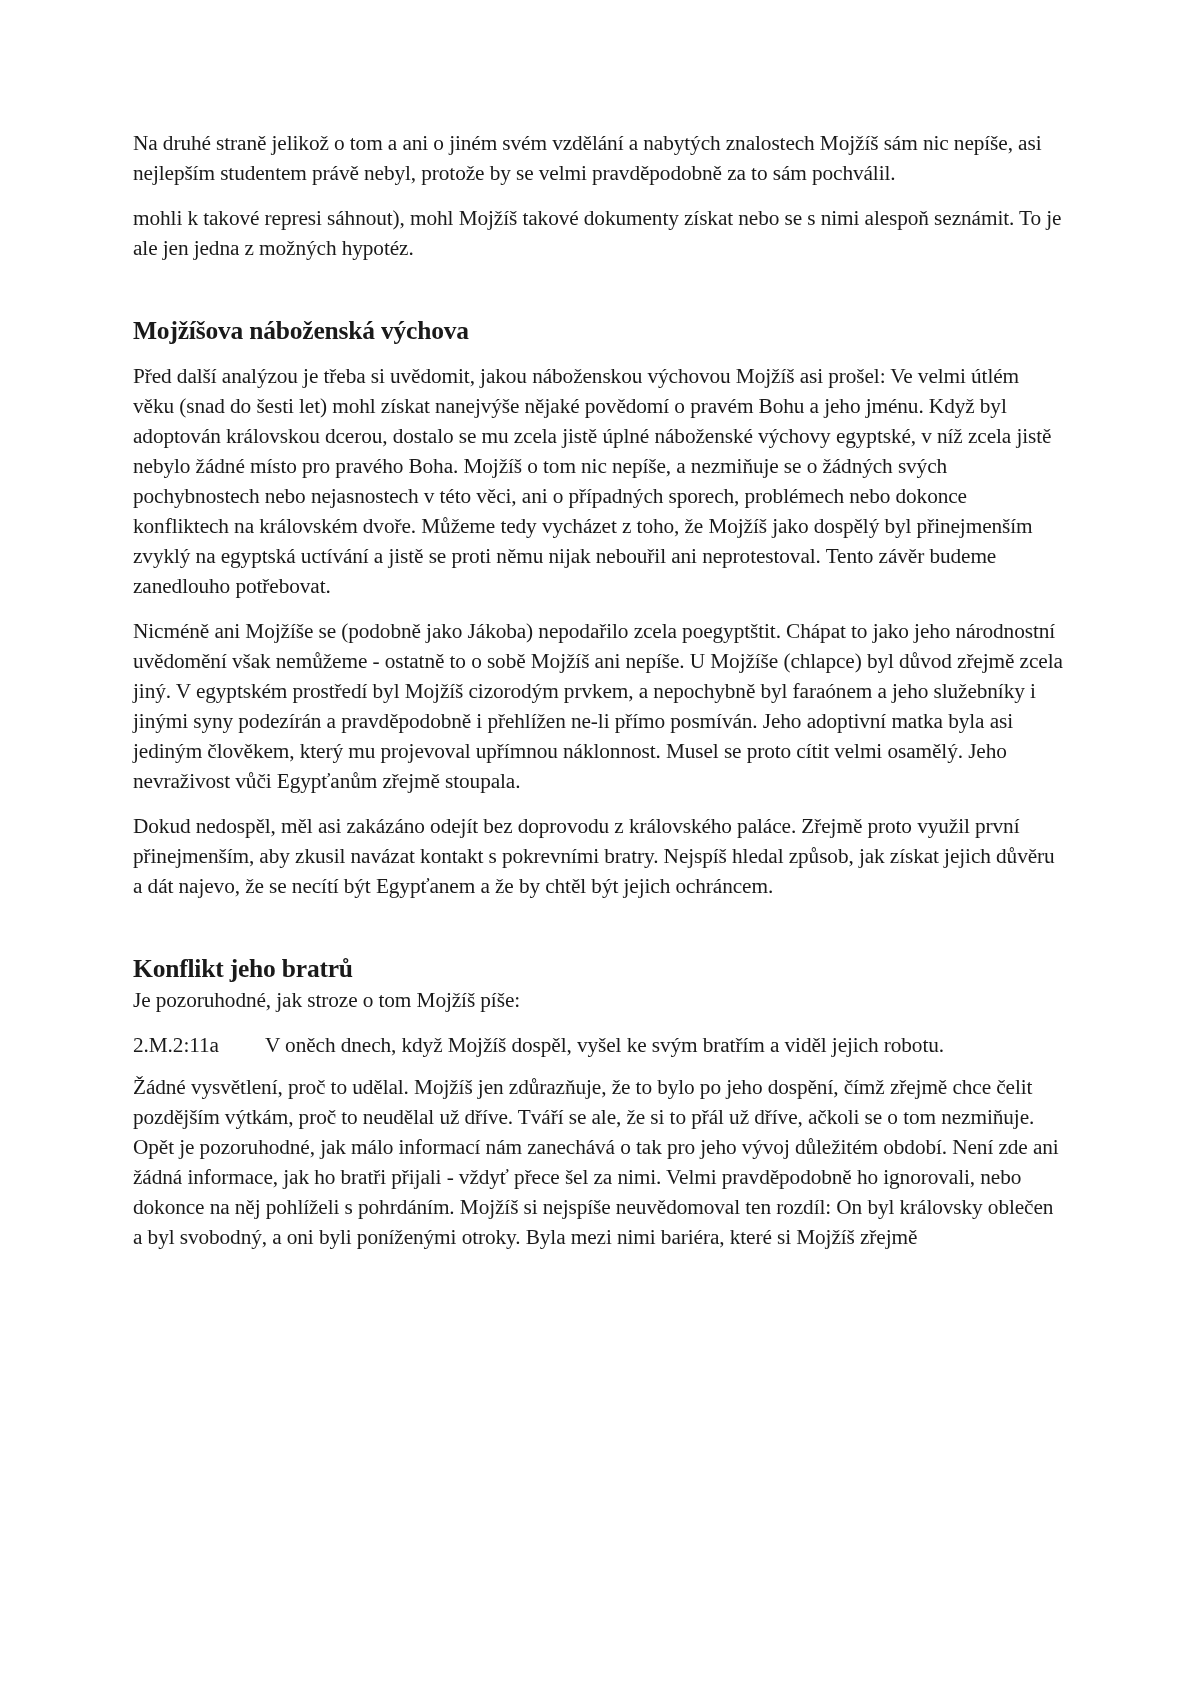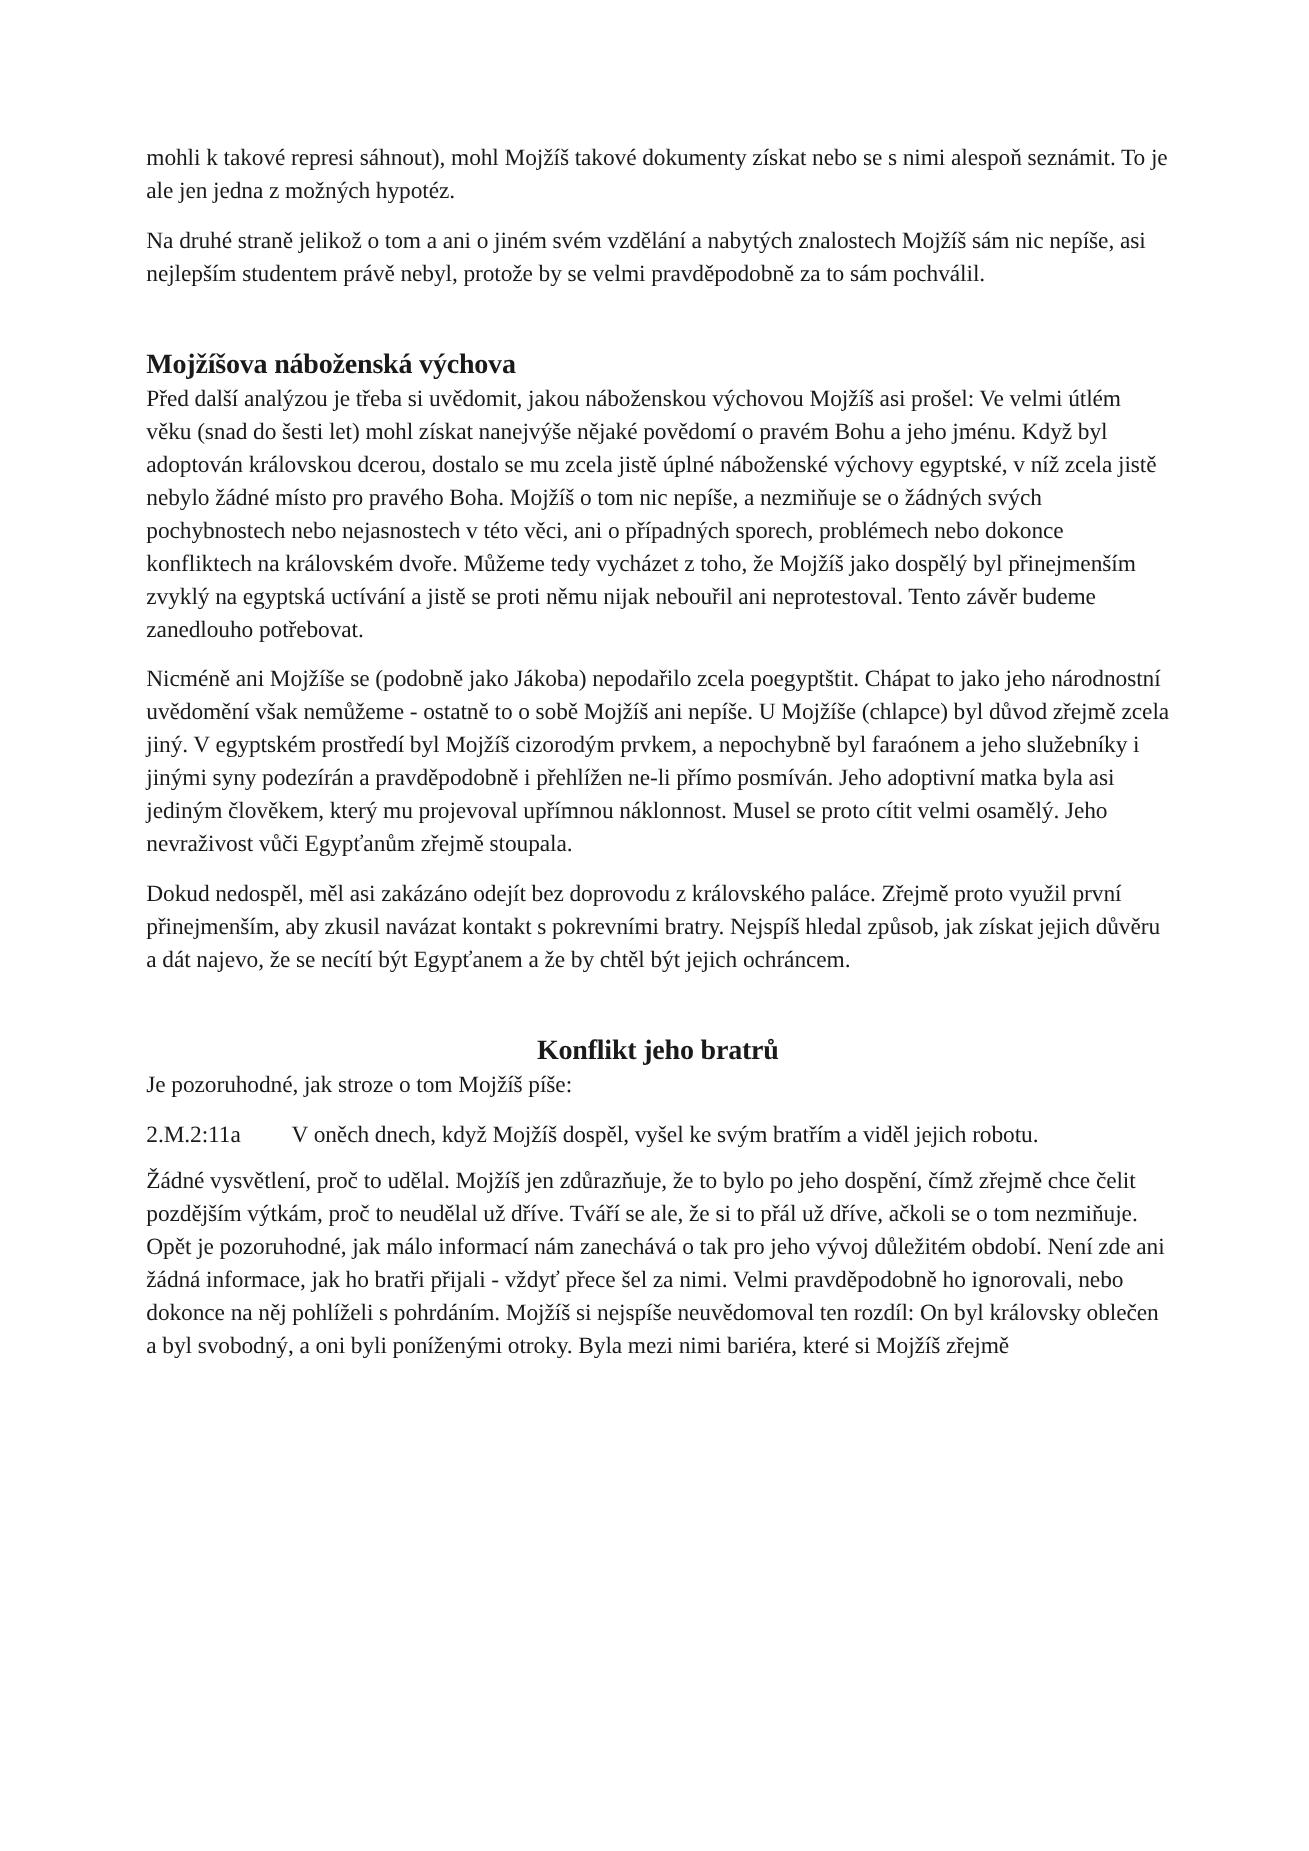--- a/index.html
+++ b/index.html
@@ -28,37 +28,37 @@
       letter-spacing: -0.1px;
     }
     .para { margin-bottom: 15px; }
     h2 {
       margin: 0;
       font-size: 25.5px;
       font-weight: bold;
       line-height: 32px;
       letter-spacing: -0.2px;
     }
-    .h-first { margin-top: 52px; margin-bottom: 0px; }
-    .h-second { margin-top: 52px; margin-bottom: 0px; text-align: center; }
+    .h-first { margin-top: 52px; margin-bottom: 14px; }
+    .h-second { margin-top: 52px; margin-bottom: 0px; }
     .quote {
       margin-bottom: 12px;
     }
     .quote .ref {
       display: inline-block;
       width: 132px;
     }
   </style>
 </head>
 <body>
 
 <div class="page">
 
+  <p class="para">Na druhé straně jelikož o tom a ani o jiném svém vzdělání a nabytých znalostech Mojžíš sám nic nepíše, asi nejlepším studentem právě nebyl, protože by se velmi pravděpodobně za to sám pochválil.</p>
   <p class="para">mohli k takové represi sáhnout), mohl Mojžíš takové dokumenty získat nebo se s nimi alespoň seznámit. To je ale jen jedna z možných hypotéz.</p>
-  <p class="para">Na druhé straně jelikož o tom a ani o jiném svém vzdělání a nabytých znalostech Mojžíš sám nic nepíše, asi nejlepším studentem právě nebyl, protože by se velmi pravděpodobně za to sám pochválil.</p>
 
   <h2 class="h-first">Mojžíšova náboženská výchova</h2>
   <p class="para">Před další analýzou je třeba si uvědomit, jakou náboženskou výchovou Mojžíš asi prošel: Ve velmi útlém věku (snad do šesti let) mohl získat nanejvýše nějaké povědomí o pravém Bohu a jeho jménu. Když byl adoptován královskou dcerou, dostalo se mu zcela jistě úplné náboženské výchovy egyptské, v níž zcela jistě nebylo žádné místo pro pravého Boha. Mojžíš o tom nic nepíše, a nezmiňuje se o žádných svých pochybnostech nebo nejasnostech v této věci, ani o případných sporech, problémech nebo dokonce konfliktech na královském dvoře. Můžeme tedy vycházet z toho, že Mojžíš jako dospělý byl přinejmenším zvyklý na egyptská uctívání a jistě se proti němu nijak nebouřil ani neprotestoval. Tento závěr budeme zanedlouho potřebovat.</p>
   <p class="para">Nicméně ani Mojžíše se (podobně jako Jákoba) nepodařilo zcela poegyptštit. Chápat to jako jeho národnostní uvědomění však nemůžeme - ostatně to o sobě Mojžíš ani nepíše. U Mojžíše (chlapce) byl důvod zřejmě zcela jiný. V  egyptském prostředí byl Mojžíš cizorodým prvkem, a nepochybně byl faraónem a jeho služebníky i jinými syny podezírán a pravděpodobně i přehlížen ne-li přímo posmíván.   Jeho adoptivní matka byla asi jediným člověkem, který mu projevoval upřímnou náklonnost. Musel se proto cítit velmi osamělý. Jeho nevraživost vůči Egypťanům zřejmě stoupala.</p>
   <p class="para">Dokud nedospěl, měl asi zakázáno odejít bez doprovodu z královského paláce. Zřejmě proto využil první přinejmenším, aby zkusil navázat kontakt s pokrevními bratry. Nejspíš hledal způsob, jak získat jejich důvěru a dát najevo, že se necítí být Egypťanem a že by chtěl být jejich ochráncem.</p>
 
   <h2 class="h-second">Konflikt jeho bratrů</h2>
   <p class="para">Je pozoruhodné, jak stroze o tom Mojžíš píše:</p>
 
   <p class="quote"><span class="ref">2.M.2:11a</span><span>V oněch dnech, když Mojžíš dospěl, vyšel ke svým bratřím a viděl jejich robotu.</span></p>

